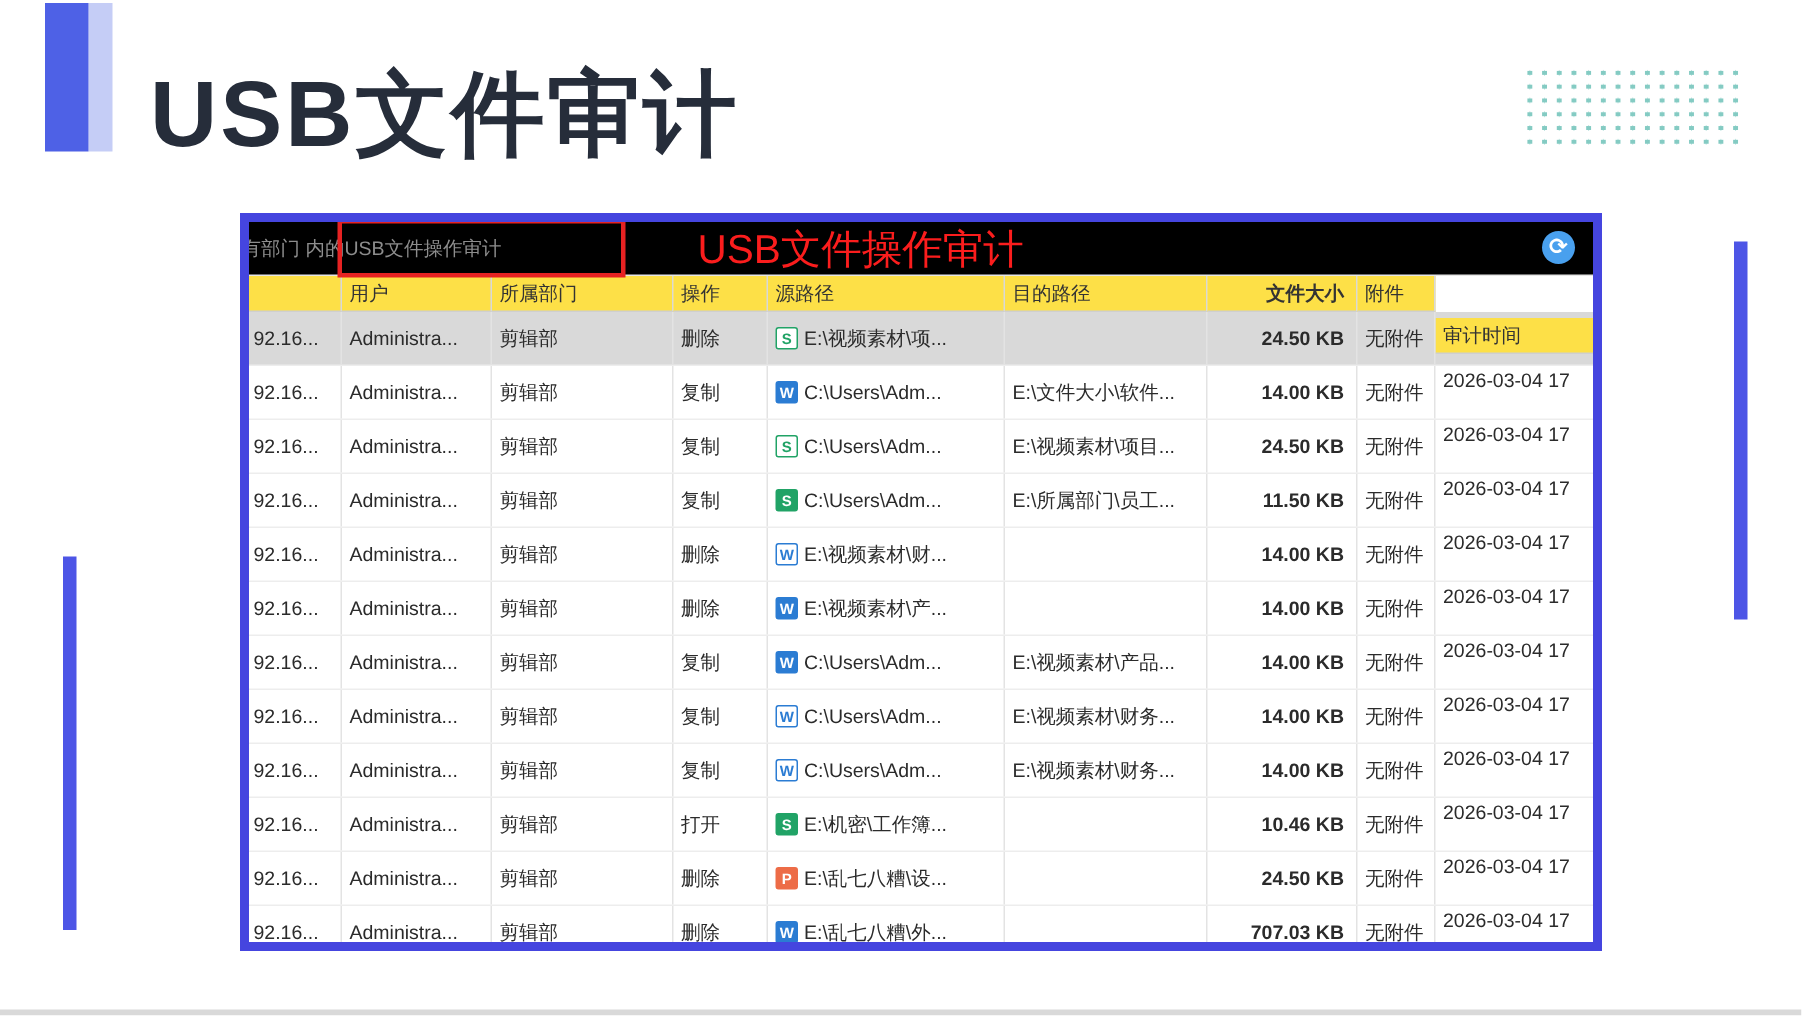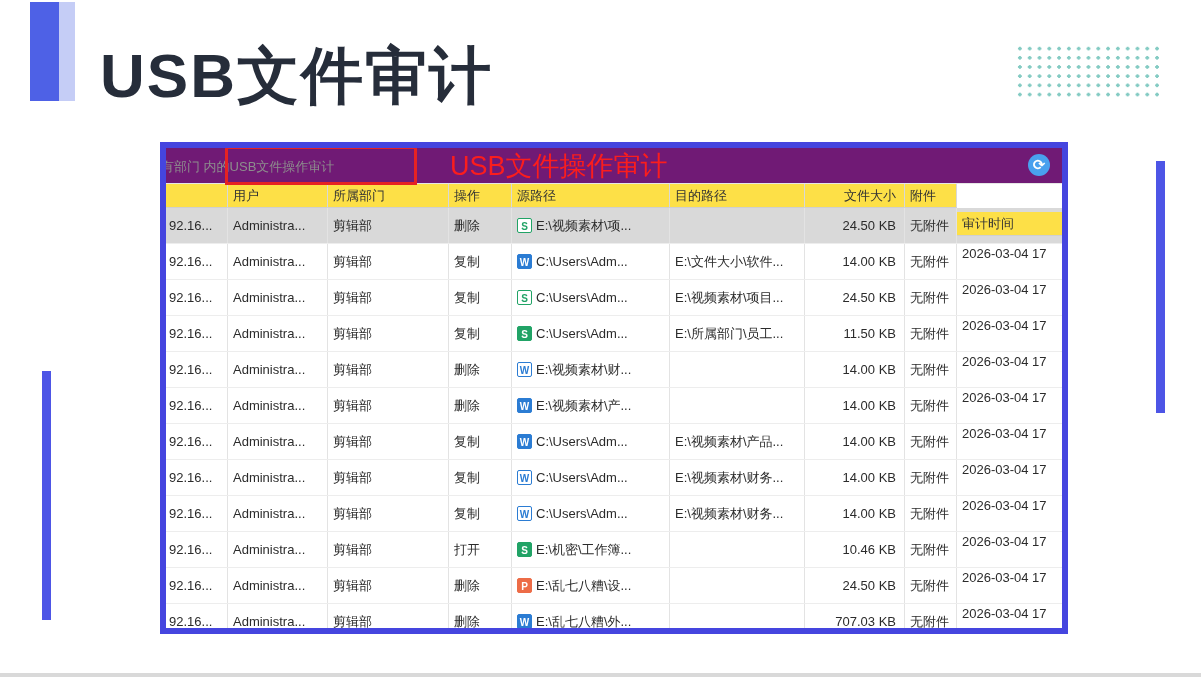--- a/index.html
+++ b/index.html
@@ -22,26 +22,26 @@
   .side-bar-left{position:absolute;left:42px;top:371px;width:9px;height:249px;background:#4d55e6;}
   .side-bar-right{position:absolute;left:1156px;top:161px;width:9px;height:252px;background:#4d55e6;}
   .bottom-strip{position:absolute;left:0;top:673px;width:1201px;height:4px;background:#d9d9d9;}
 
   
   .panel{
     position:absolute;left:160px;top:142px;width:908px;height:492px;
     border:6px solid #4545df;background:#ffffff;box-sizing:border-box;overflow:hidden;
   }
   .panel-inner{position:relative;width:896px;height:480px;overflow:hidden;}
-  .caption-bar{position:relative;height:36px;line-height:36px;background:#701a75;
+  .caption-bar{position:relative;height:36px;line-height:36px;background:#000000;
     border-bottom:1px solid #e6e6e6;box-sizing:border-box;}
   .caption-text{color:#8d8d8d;font-size:13px;margin-left:-5px;white-space:nowrap;}
   .annot-box{position:absolute;left:59px;top:-2px;width:192px;height:39px;
     border:3px solid #e62222;box-sizing:border-box;z-index:5;}
-  .annot-text{position:absolute;left:284px;top:1px;font-size:27px;line-height:34px;
+  .annot-text{position:absolute;left:299px;top:1px;font-size:27px;line-height:34px;
     color:#fb1d1d;white-space:nowrap;z-index:5;}
   .refresh-btn{position:absolute;right:12px;top:6px;width:22px;height:22px;border-radius:50%;
     background:#49a0ee;color:#ffffff;font-size:15px;line-height:21px;text-align:center;
     font-weight:bold;cursor:pointer;z-index:5;}
 
   
   .trow,.hrow{display:flex;width:896px;}
   .hrow{height:24px;}
   .trow{height:35px;border-bottom:1px solid #ededed;background:#ffffff;}
   .trow.selected{background:#d9d9d9;}
@@ -51,21 +51,21 @@
     border-right:1px solid #e3e3e3;
   }
   .hcell{background:#fde047;line-height:24px;color:#333;border-right:1px solid #d8d8d8;
     border-bottom:1px solid #cfcfcf;}
   .col0{width:62px;padding-left:3px;}
   .col1{width:100px;}
   .col2{width:121px;}
   .col3{width:63px;}
   .col4{width:158px;}
   .col5{width:135px;}
-  .col6{width:100px;text-align:right;padding-right:8px;}
+  .col6{width:100px;text-align:right;padding-right:8px;font-weight:bold;}
   .col7{width:52px;}
   .col8{width:105px;border-right:none;margin-top:28px;}
   .ficon{
     display:inline-block;width:15px;height:15px;border-radius:2px;border:1px solid;
     font-size:10px;font-weight:bold;line-height:15px;text-align:center;
     vertical-align:middle;margin-right:4px;margin-top:-3px;box-sizing:border-box;
   }
 </style>
 </head>
 <body>

